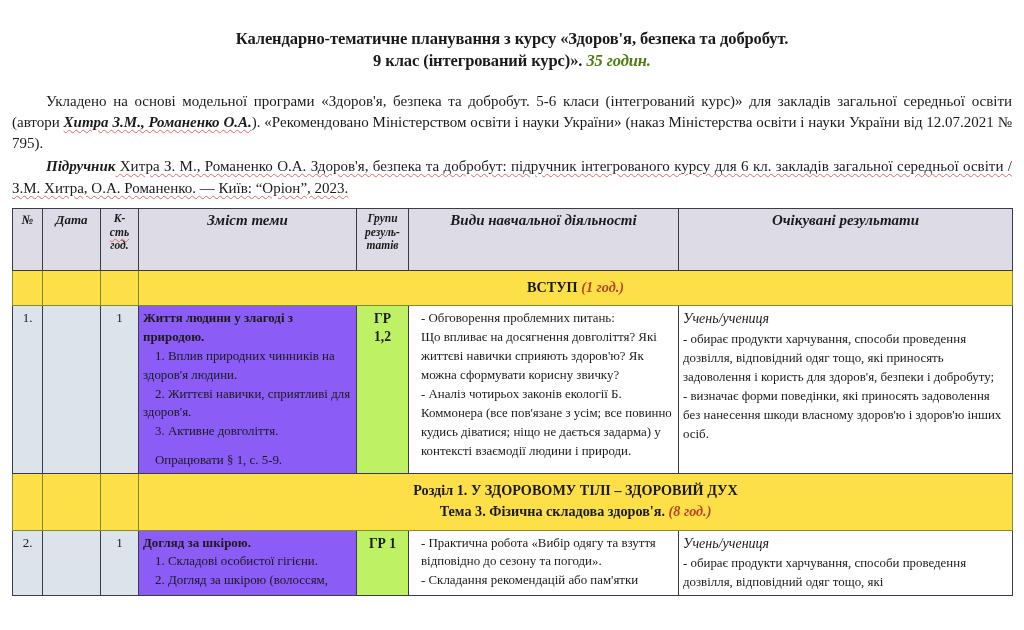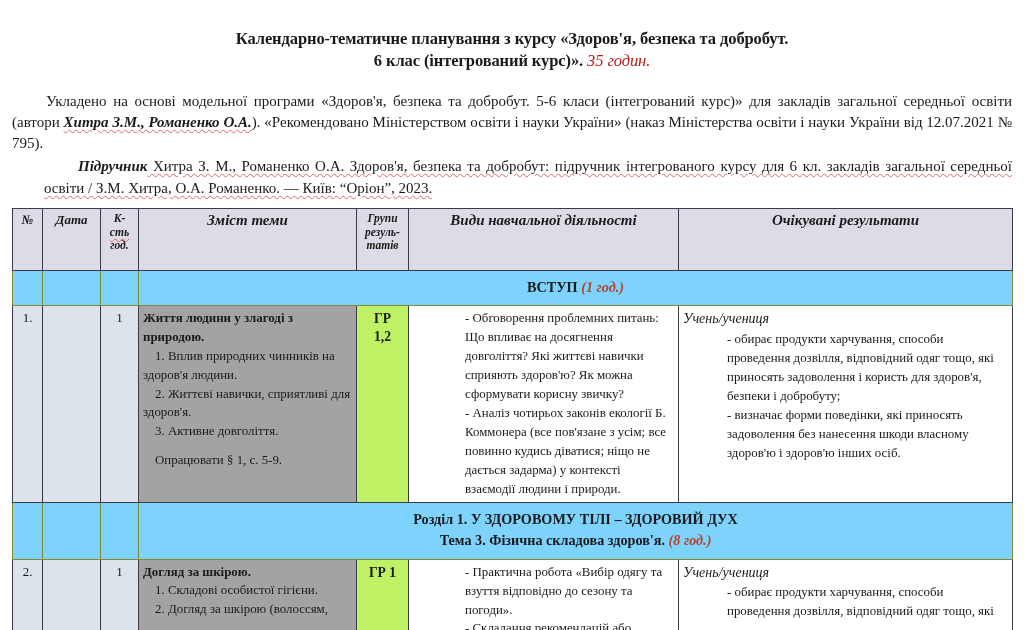--- a/index.html
+++ b/index.html
@@ -28,40 +28,39 @@
     font-weight: bold;
     font-size: 16.5px;
     line-height: 1.35;
     letter-spacing: -0.1px;
     margin: 4px 0 0 0;
   }
   .doc-title .line2 {
     display: block;
   }
   .hours-red {
-    color: #b91c1c;
-    font-style: italic;
-    font-weight: normal;
+    color: #4d7c0f;
+    font-style: italic;
+    font-weight: bold;
   }
 
   
   .intro {
     margin-top: 18px;
     font-size: 15px;
     line-height: 1.42;
     text-align: justify;
     text-justify: inter-word;
   }
   .intro p {
     margin: 0 0 0 0;
     text-indent: 34px;
   }
   .intro p + p {
     margin-top: 2px;
-    margin-left: 32px;
   }
   .bi {
     font-weight: bold;
     font-style: italic;
   }
   .squiggle {
     text-decoration: underline;
     text-decoration-style: wavy;
     text-decoration-color: #e06666;
     text-decoration-thickness: 1px;
@@ -103,21 +102,21 @@
     vertical-align: top;
     padding-top: 5px;
     height: 62px;
   }
   th.h-big { font-size: 15px; text-align: center; }
   th.h-small { font-size: 11.5px; line-height: 1.18; }
   th.h-mid { font-size: 13px; }
 
   
   tr.section-row > td {
-    background: #7dd3fc;
+    background: #fde047;
     border-color: #7f8a33;
   }
   td.section-title {
     text-align: center;
     font-weight: bold;
     font-size: 14.2px;
     line-height: 1.5;
     padding: 6px 4px 7px 4px;
     vertical-align: middle;
   }
@@ -132,21 +131,21 @@
 
   
   td.c-num, td.c-date, td.c-hours {
     background: #dde3ea;
     text-align: center;
     font-size: 13px;
     padding-top: 4px;
   }
   td.c-date { background: #dde3ea; }
   td.c-topic {
-    background: #a3a3a3;
+    background: #8b5cf6;
     font-size: 12.9px;
     line-height: 1.46;
   }
   td.c-topic .head {
     font-weight: bold;
     display: block;
   }
   td.c-topic .pt {
     display: block;
     text-indent: 12px;
@@ -165,21 +164,20 @@
     padding-top: 4px;
   }
   td.c-grp .g2 { display: block; }
   td.c-act, td.c-res {
     background: #ffffff;
     font-size: 12.9px;
     line-height: 1.47;
   }
   td.c-act .ln, td.c-res .ln {
     display: block;
-    margin-left: 44px;
   }
   td.c-res .who {
     display: block;
     font-style: italic;
     font-size: 14px;
   }
   .ind { padding-left: 8px; }
 
   
   .plan-table tr.clipped td {
@@ -188,21 +186,21 @@
   }
 </style>
 </head>
 <body>
 
 <div class="page">
 
   <div class="doc-title">
     <span>Календарно-тематичне планування з курсу «Здоров'я, безпека та добробут.</span>
     <span class="line2">
-      <span>6 клас (інтегрований курс)».</span>
+      <span>9 клас (інтегрований курс)».</span>
       <span class="hours-red">35 годин.</span>
     </span>
   </div>
 
   <div class="intro">
     <p><span>Укладено на основі модельної програми «Здоров'я, безпека та добробут. 5-6 класи (інтегрований курс)» для закладів загальної середньої освіти (автори </span><span class="bi squiggle">Хитра З.М., Романенко О.А.</span><span>).   «Рекомендовано Міністерством освіти і науки України» (наказ Міністерства освіти і науки України від 12.07.2021 № 795).</span></p>
     <p><span class="bi">Підручник</span><span class="squiggle"> Хитра З. М., Романенко О.А. Здоров'я, безпека та добробут: підручник інтегрованого курсу для 6 кл. закладів загальної середньої освіти / З.М. Хитра, О.А. Романенко. — Київ: “Оріон”, 2023.</span></p>
   </div>
 
   <table class="plan-table">

